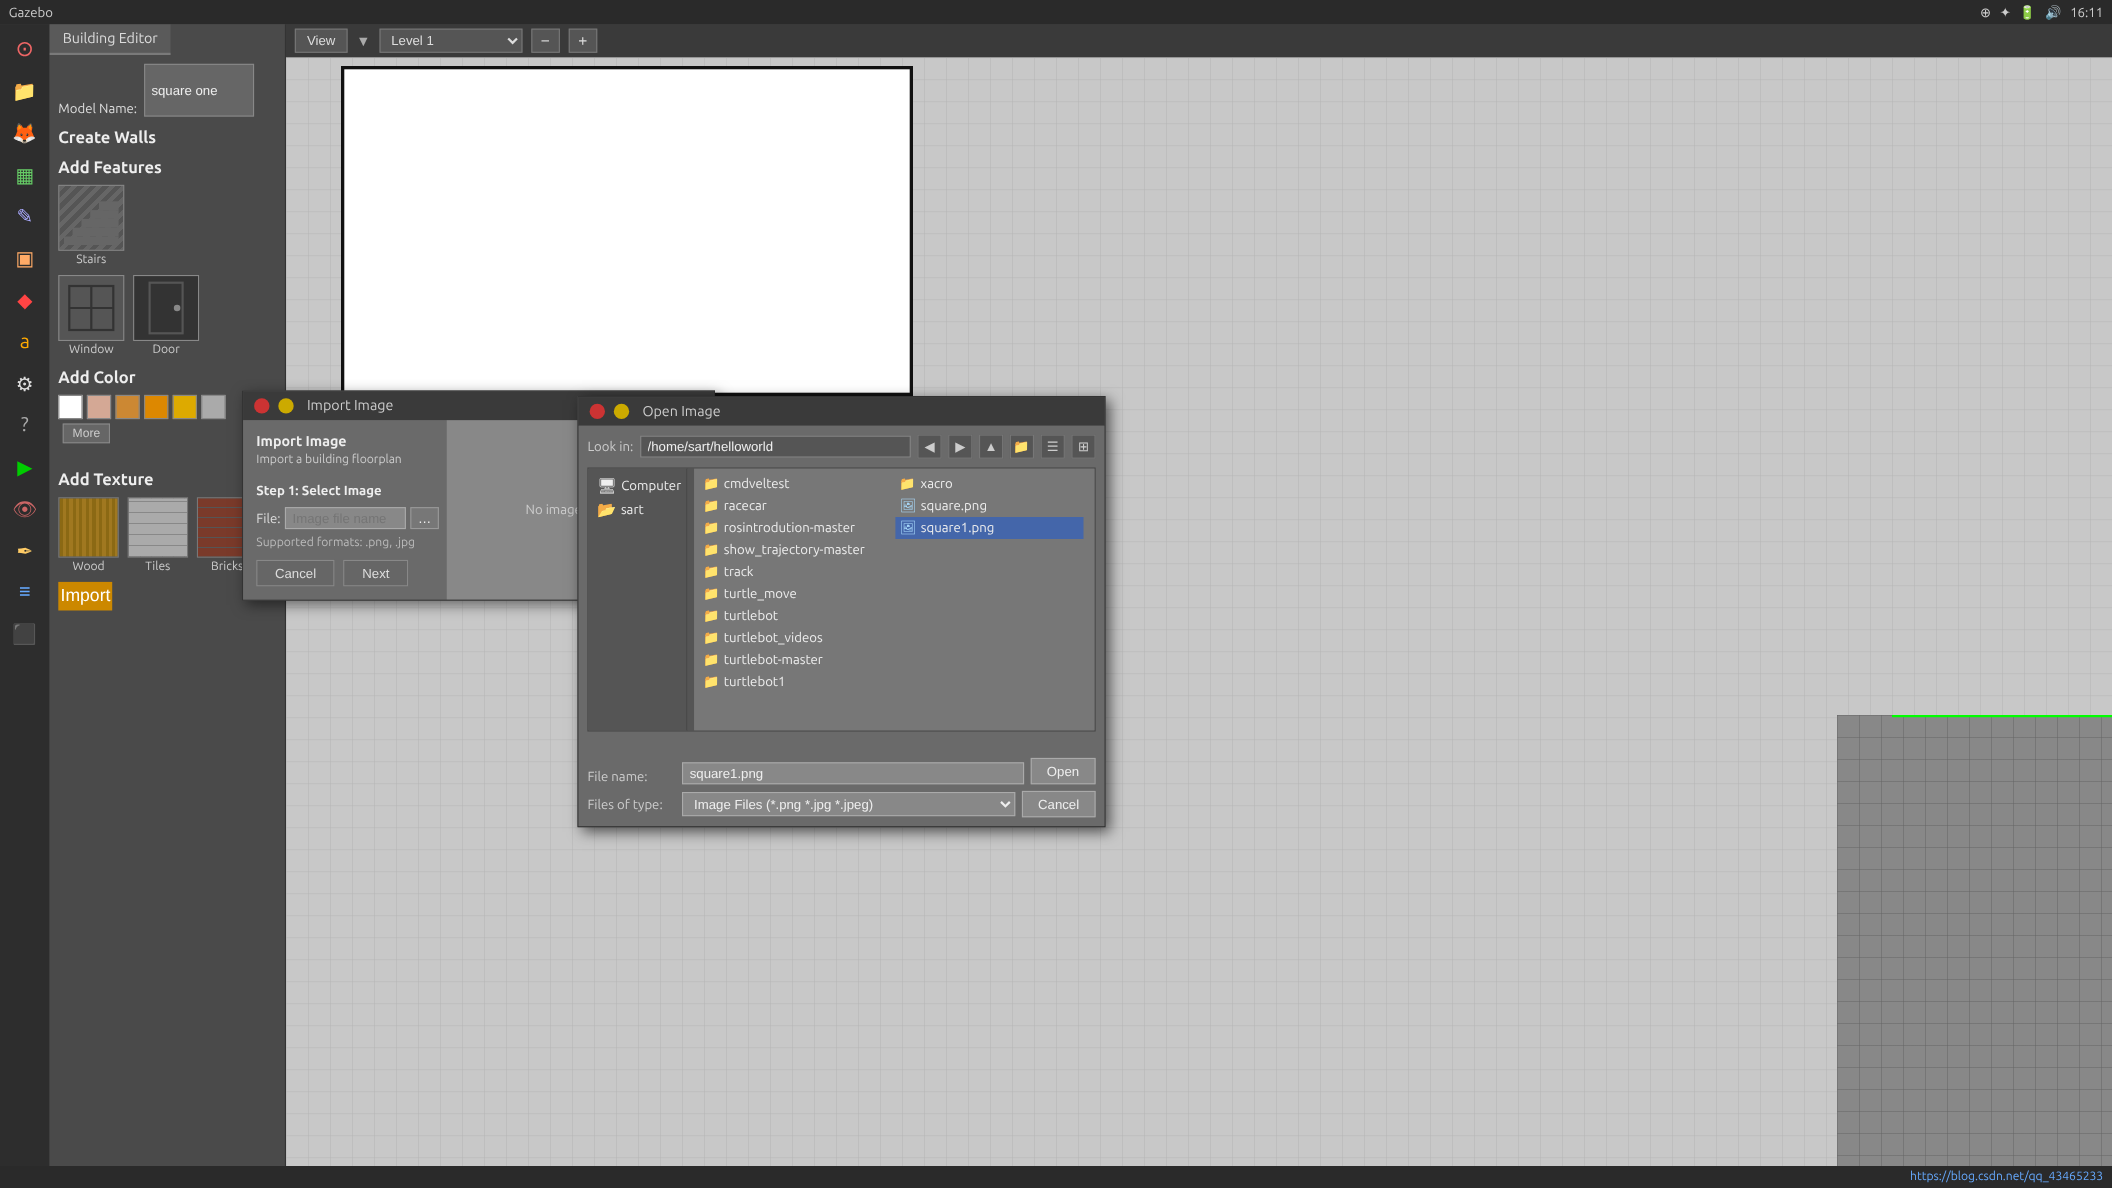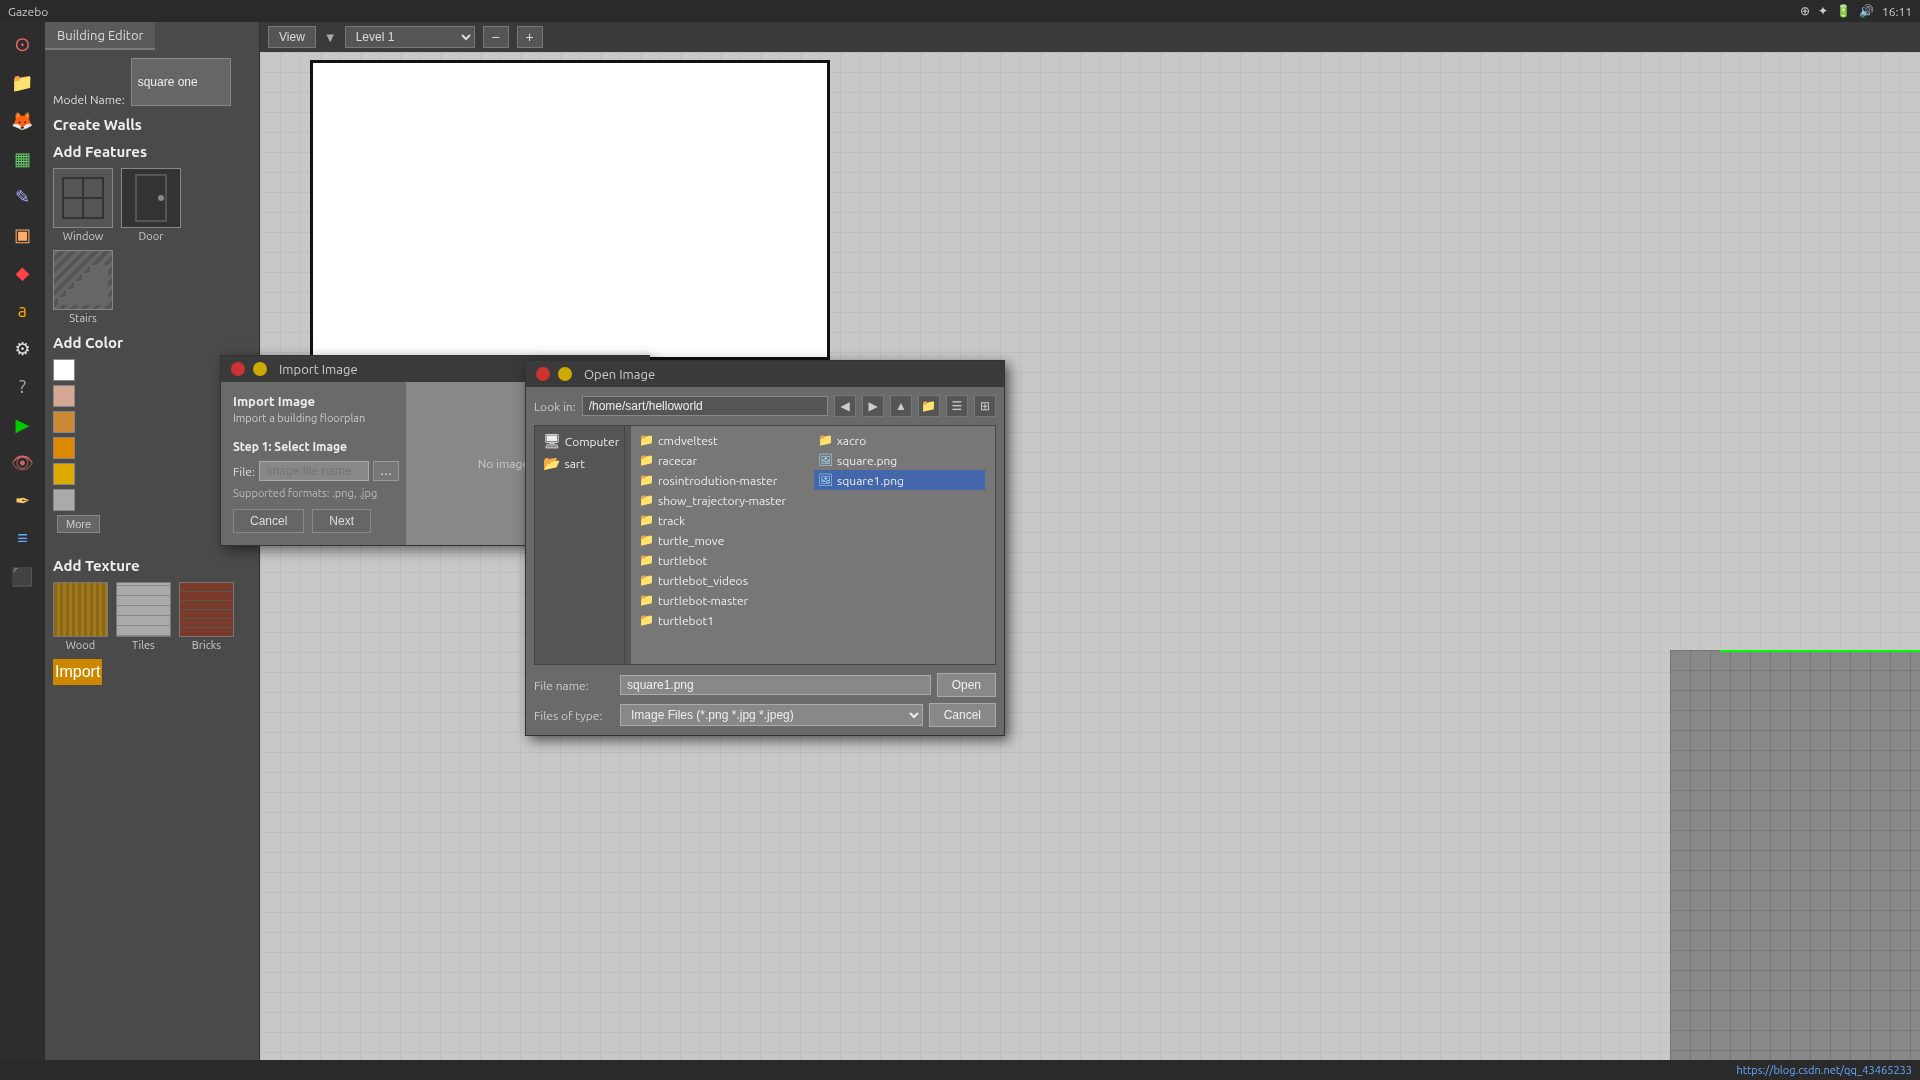--- a/index.html
+++ b/index.html
@@ -21,21 +21,21 @@
     #building-tab { background: #5a5a5a; padding: 6px 12px; font-size: 13px; display: inline-block; border-bottom: 2px solid #7a7a7a; }
     #building-panel-inner { padding: 8px; }
     .panel-row { display: flex; align-items: flex-end; gap: 6px; margin-bottom: 8px; }
     .panel-label { color: #ddd; font-size: 12px; }
     .panel-input { background: #666; border: 1px solid #888; color: #eee; padding: 16px 6px; font-size: 12px; width: 100px; }
     .section-title { color: #eee; font-size: 15px; font-weight: bold; margin: 10px 0 8px 0; }
     .icon-grid { display: flex; flex-wrap: wrap; gap: 8px; margin-bottom: 8px; }
     .icon-item { display: flex; flex-direction: column; align-items: center; cursor: pointer; }
     .icon-thumb { width: 60px; height: 60px; background: #666; border: 1px solid #888; display: flex; align-items: center; justify-content: center; }
     .icon-label { font-size: 11px; color: #ccc; margin-top: 2px; }
-    .color-row { display: flex; gap: 4px; align-items: flex-start; margin-bottom: 24px; flex-wrap: wrap; flex-direction: column; }
+    .color-row { display: flex; gap: 4px; align-items: flex-end; margin-bottom: 24px; flex-wrap: wrap; }
     .color-swatch { width: 22px; height: 22px; border: 1px solid #888; cursor: pointer; }
     .more-btn { background: #666; border: 1px solid #888; color: #ccc; padding: 2px 8px; font-size: 11px; cursor: pointer; margin-left: 4px; }
     .texture-grid { display: flex; flex-wrap: wrap; gap: 8px; }
     .texture-item { display: flex; flex-direction: column; align-items: center; cursor: pointer; }
     .texture-thumb { width: 55px; height: 55px; border: 1px solid #777; }
     .import-btn { background: #cc8800; border: none; color: #fff; padding: 4px 2px; cursor: pointer; font-size: 16px; margin-top: 8px; }
 
     
     #canvas-toolbar { position: absolute; top: 22px; left: 260px; right: 0; height: 30px; background: #3a3a3a; display: flex; align-items: center; padding: 0 8px; gap: 8px; z-index: 5; }
     .toolbar-btn { background: #555; border: 1px solid #777; color: #ddd; padding: 3px 10px; cursor: pointer; font-size: 12px; }
@@ -74,21 +74,21 @@
     .lookin-row { display: flex; align-items: center; gap: 6px; margin-bottom: 8px; }
     .lookin-label { color: #ccc; font-size: 12px; }
     .lookin-input { background: #555; border: 1px solid #888; color: #eee; padding: 2px 6px; font-size: 12px; flex: 1; }
     .nav-btn { background: #555; border: 1px solid #777; color: #ccc; width: 22px; height: 22px; display: flex; align-items: center; justify-content: center; cursor: pointer; font-size: 12px; }
     .file-browser { display: flex; gap: 0; height: 240px; border: 1px solid #444; }
     .fb-left { width: 90px; background: #555; border-right: 1px solid #444; padding: 4px; overflow-y: auto; }
     .fb-right { flex: 1; background: #777; padding: 4px; overflow-y: auto; }
     .fb-item { display: flex; align-items: center; gap: 4px; padding: 3px 4px; cursor: pointer; font-size: 12px; color: #eee; }
     .fb-item-selected { background: #4466aa; }
     .fb-divider { width: 6px; background: #555; cursor: col-resize; }
-    .filename-row { display: flex; align-items: center; gap: 6px; margin-top: 8px; }
+    .filename-row { display: flex; align-items: flex-end; gap: 6px; margin-top: 24px; }
     .filename-label { color: #ccc; font-size: 12px; width: 80px; }
     .filename-input { background: #888; border: 1px solid #aaa; color: #eee; padding: 2px 6px; font-size: 12px; flex: 1; }
     .open-btn { background: #888; border: 1px solid #aaa; color: #eee; padding: 4px 14px; cursor: pointer; font-size: 12px; }
     .filetype-row { display: flex; align-items: center; gap: 6px; margin-top: 6px; }
     .filetype-label { color: #ccc; font-size: 12px; width: 80px; }
     .filetype-select { background: #888; border: 1px solid #aaa; color: #eee; padding: 2px 6px; font-size: 12px; flex: 1; }
     .cancel-btn2 { background: #888; border: 1px solid #aaa; color: #eee; padding: 4px 14px; cursor: pointer; font-size: 12px; }
 
     
     #bottom-bar { position: absolute; bottom: 0; left: 0; right: 0; height: 20px; background: #2a2a2a; display: flex; align-items: center; justify-content: flex-end; padding: 0 8px; }
@@ -181,55 +181,55 @@
   </div>
   <div id="building-panel-inner">
     <div class="panel-row">
       <span class="panel-label">Model Name:</span>
       <input class="panel-input" value="square one" style="">
     </div>
 
     <div class="section-title">Create Walls</div>
 
     <div class="section-title">Add Features</div>
-    <div class="icon-grid">
-      <div class="icon-item">
-        <div class="icon-thumb window-pattern">
-          <svg width="50" height="50">
-              <rect x="5" y="5" width="40" height="40" fill="#555" stroke="#333" stroke-width="2"></rect>
-              <line x1="25" y1="5" x2="25" y2="45" stroke="#333" stroke-width="2"></line>
-              <line x1="5" y1="25" x2="45" y2="25" stroke="#333" stroke-width="2"></line>
-            </svg>
-        </div>
-        <span class="icon-label">Window</span>
-      </div>
-      <div class="icon-item">
-        <div class="icon-thumb door-pattern">
-          <svg width="50" height="50">
-              <rect x="10" y="2" width="30" height="46" fill="#333" stroke="#555" stroke-width="2"></rect>
-              <circle cx="35" cy="25" r="3" fill="#888"></circle>
-            </svg>
-        </div>
-        <span class="icon-label">Door</span>
-      </div>
-    </div>
     <div class="icon-grid">
       <div class="icon-item">
         <div class="icon-thumb stairs-pattern">
           <svg width="50" height="50">
               <rect x="0" y="42" width="50" height="8" fill="#666"></rect>
               <rect x="8" y="34" width="42" height="8" fill="#666"></rect>
               <rect x="16" y="26" width="34" height="8" fill="#666"></rect>
               <rect x="24" y="18" width="26" height="8" fill="#666"></rect>
               <rect x="32" y="10" width="18" height="8" fill="#666"></rect>
             </svg>
         </div>
         <span class="icon-label">Stairs</span>
       </div>
     </div>
+    <div class="icon-grid">
+      <div class="icon-item">
+        <div class="icon-thumb window-pattern">
+          <svg width="50" height="50">
+              <rect x="5" y="5" width="40" height="40" fill="#555" stroke="#333" stroke-width="2"></rect>
+              <line x1="25" y1="5" x2="25" y2="45" stroke="#333" stroke-width="2"></line>
+              <line x1="5" y1="25" x2="45" y2="25" stroke="#333" stroke-width="2"></line>
+            </svg>
+        </div>
+        <span class="icon-label">Window</span>
+      </div>
+      <div class="icon-item">
+        <div class="icon-thumb door-pattern">
+          <svg width="50" height="50">
+              <rect x="10" y="2" width="30" height="46" fill="#333" stroke="#555" stroke-width="2"></rect>
+              <circle cx="35" cy="25" r="3" fill="#888"></circle>
+            </svg>
+        </div>
+        <span class="icon-label">Door</span>
+      </div>
+    </div>
 
     <div class="section-title">Add Color</div>
     <div class="color-row">
       <div class="color-swatch" style="background:#ffffff"></div>
       <div class="color-swatch" style="background:#d4a895"></div>
       <div class="color-swatch" style="background:#cc8833"></div>
       <div class="color-swatch" style="background:#dd8800"></div>
       <div class="color-swatch" style="background:#ddaa00"></div>
       <div class="color-swatch" style="background:#aaaaaa"></div>
       <button class="more-btn">More</button>

